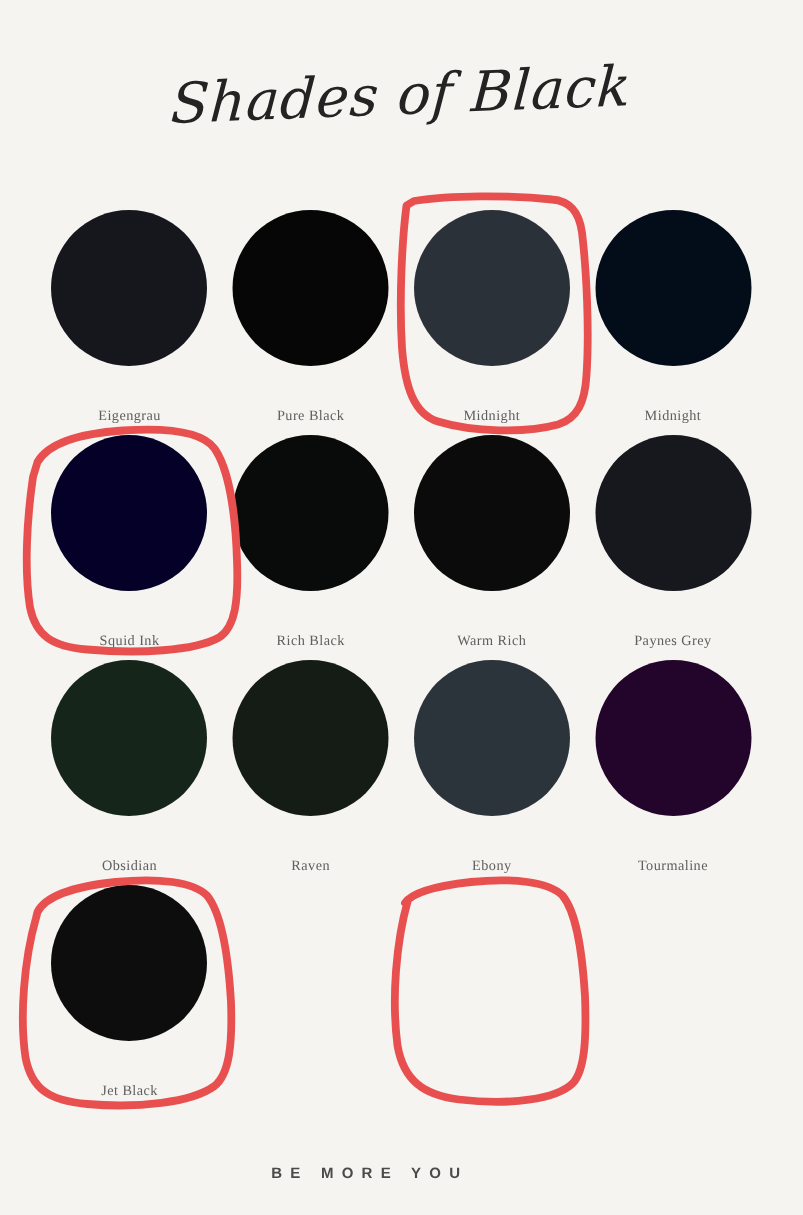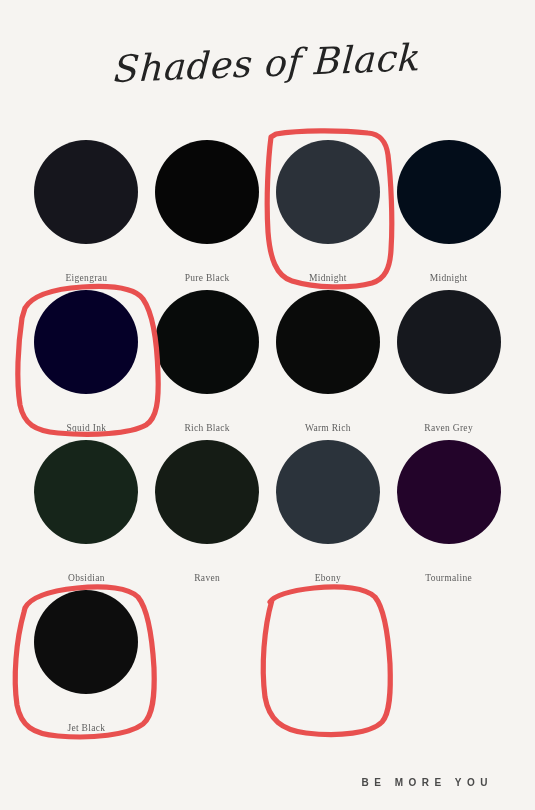--- a/index.html
+++ b/index.html
@@ -74,21 +74,21 @@
     text-align: center;
     font-family: Liberation Serif, serif;
   }
 
   
   .footer {
     position: absolute;
     bottom: 22px;
     left: 0;
     width: 493px;
-    text-align: right;
+    text-align: center;
     font-size: 10px;
     font-weight: bold;
     letter-spacing: 5.5px;
     color: #4a4a4a;
   }
 
   
   .annotations {
     position: absolute;
     top: 0;
@@ -132,21 +132,21 @@
       <div class="cell">
         <div class="swatch" style="background: rgb(8, 11, 10);"></div>
         <div class="swatch-label">Rich Black</div>
       </div>
       <div class="cell">
         <div class="swatch" style="background: rgb(10, 11, 10);"></div>
         <div class="swatch-label">Warm Rich</div>
       </div>
       <div class="cell">
         <div class="swatch" style="background: rgb(22, 24, 30);"></div>
-        <div class="swatch-label">Raven Grey</div>
+        <div class="swatch-label">Paynes Grey</div>
       </div>
       <div class="cell">
         <div class="swatch" style="background: rgb(22, 37, 26);"></div>
         <div class="swatch-label">Obsidian</div>
       </div>
       <div class="cell">
         <div class="swatch" style="background: rgb(21, 28, 21);"></div>
         <div class="swatch-label">Raven</div>
       </div>
       <div class="cell">

